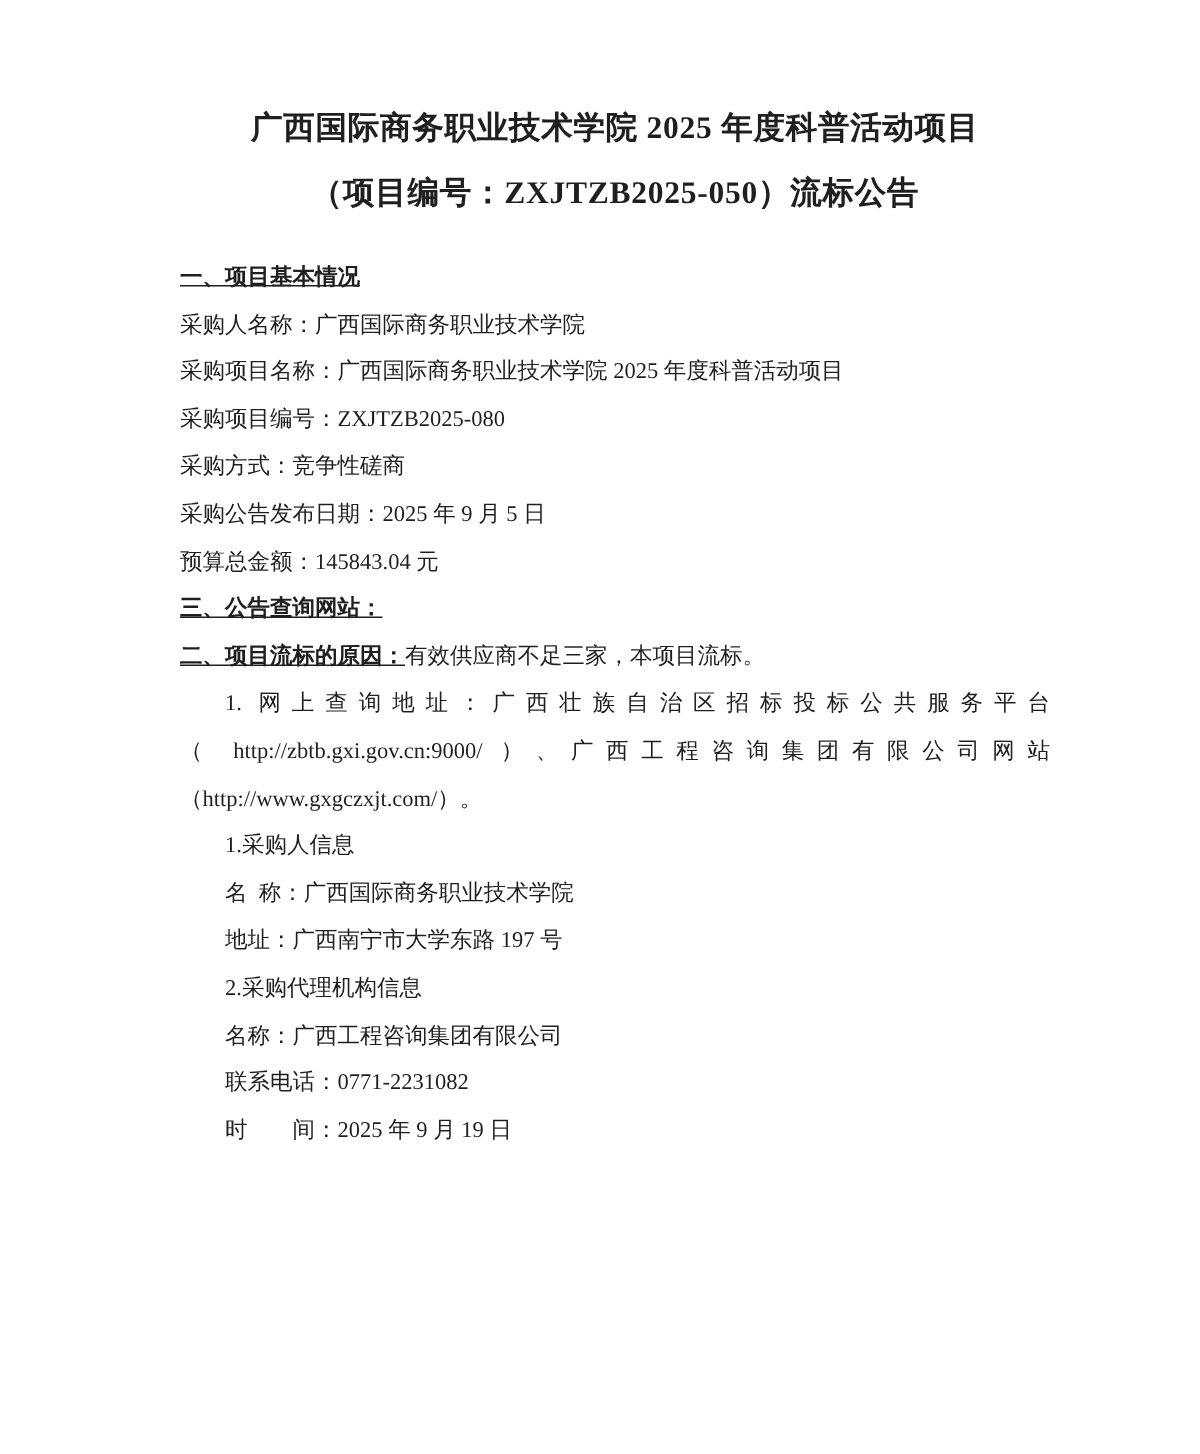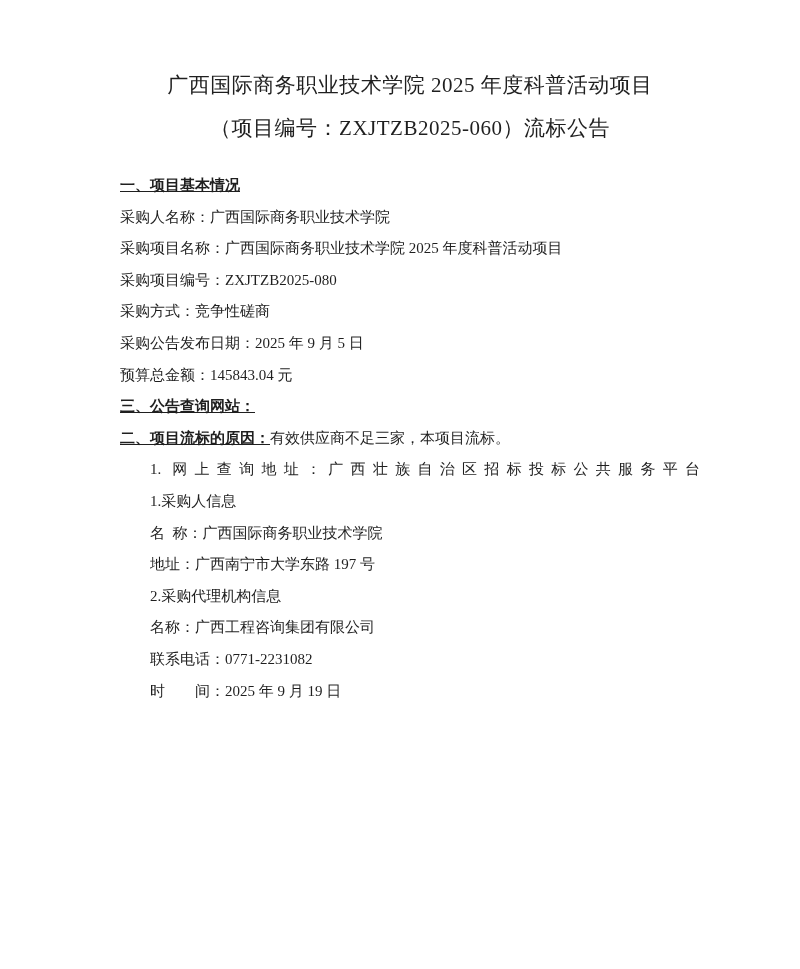--- a/index.html
+++ b/index.html
@@ -20,21 +20,21 @@
     height: 969px;
     padding: 64px 100px 0 120px;
     background: #ffffff;
   }
   .title-block {
     text-align: center;
     margin-bottom: 20px;
   }
   .title-line {
     font-size: 21px;
-    font-weight: 400;
+    font-weight: 700;
     line-height: 43px;
     margin: 0;
     letter-spacing: 0.5px;
   }
   p.doc-line {
     margin: 0;
     font-size: 15px;
     line-height: 31.6px;
     white-space: pre-wrap;
   }
@@ -47,35 +47,37 @@
   }
   .first-indent { text-indent: 30px; }
 </style>
 </head>
 <body>
 
 <div class="page">
 
   <div class="title-block">
     <h1 class="title-line">广西国际商务职业技术学院 2025 年度科普活动项目</h1>
-    <h1 class="title-line">（项目编号：ZXJTZB2025-060）流标公告</h1>
+    <h1 class="title-line">（项目编号：ZXJTZB2025-050）流标公告</h1>
   </div>
 
   <p class="doc-line bold">一、项目基本情况</p>
   <p class="doc-line">采购人名称：广西国际商务职业技术学院</p>
   <p class="doc-line">采购项目名称：广西国际商务职业技术学院 2025 年度科普活动项目</p>
   <p class="doc-line">采购项目编号：ZXJTZB2025-080</p>
   <p class="doc-line">采购方式：竞争性磋商</p>
   <p class="doc-line">采购公告发布日期：2025 年 9 月 5 日</p>
   <p class="doc-line">预算总金额：145843.04 元</p>
 
   <p class="doc-line bold">三、公告查询网站：</p>
 
   <p class="doc-line"><span class="bold">二、项目流标的原因：</span><span>有效供应商不足三家，本项目流标。</span></p>
   <p class="doc-line justify-full first-indent">1. 网上查询地址：广西壮族自治区招标投标公共服务平台</p>
+  <p class="doc-line justify-full">（ http://zbtb.gxi.gov.cn:9000/ ）、广西工程咨询集团有限公司网站</p>
+  <p class="doc-line">（http://www.gxgczxjt.com/）。</p>
 
   <p class="doc-line indent-1">1.采购人信息</p>
   <p class="doc-line indent-1">名  称：广西国际商务职业技术学院</p>
   <p class="doc-line indent-1">地址：广西南宁市大学东路 197 号</p>
   <p class="doc-line indent-1">2.采购代理机构信息</p>
   <p class="doc-line indent-1">名称：广西工程咨询集团有限公司</p>
   <p class="doc-line indent-1">联系电话：0771-2231082</p>
   <p class="doc-line indent-1">时　　间：2025 年 9 月 19 日</p>
 
 </div>

